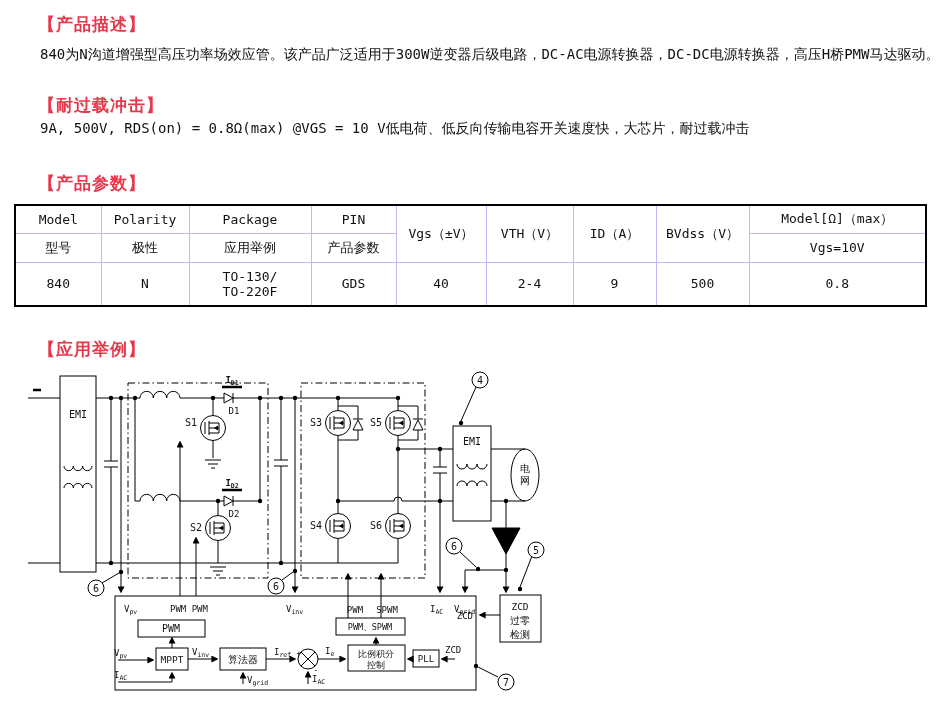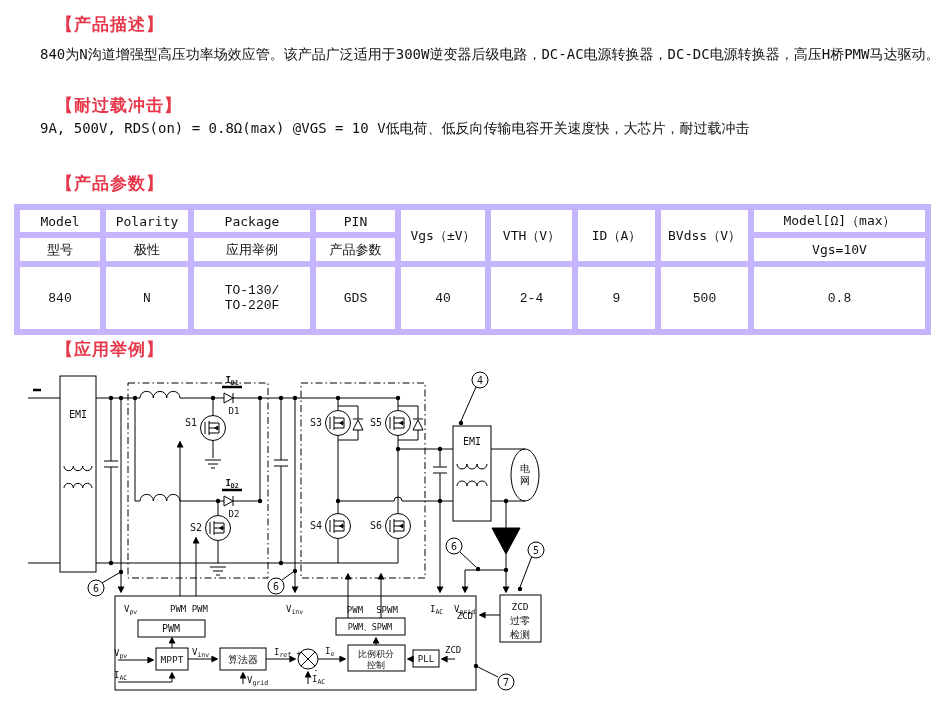--- a/index.html
+++ b/index.html
@@ -1,23 +1,23 @@
 <!DOCTYPE html>
 <html><head>
 <meta charset="utf-8">
 <style>
   html,body{margin:0;padding:0;background:#fff;}
   body{width:937px;height:713px;position:relative;overflow:hidden;
        font-family:"DejaVu Sans Mono","Liberation Mono",monospace;color:#111;}
-  .sec-head{position:absolute;left:56px;font-size:17px;font-weight:bold;color:#e7374b;letter-spacing:1px;}
+  .sec-head{position:absolute;left:38px;font-size:17px;font-weight:bold;color:#e7374b;letter-spacing:1px;}
   .para{position:absolute;left:40px;font-size:14px;color:#111;white-space:nowrap;}
   table.params{position:absolute;left:14px;top:204px;border-collapse:collapse;table-layout:fixed;
        border:2px solid #000;font-size:13px;text-align:center;color:#111;}
-  table.params td{border:6px solid #c4b5fd;padding:0;vertical-align:middle;}
-  .r1{height:28px;} .r2{height:29px;} .r3{height:68px;font-family:Liberation Mono, monospace;}
+  table.params td{border:1px solid #c4b5fd;padding:0;vertical-align:middle;}
+  .r1{height:28px;} .r2{height:29px;} .r3{height:44px;}
   svg text{font-family:"DejaVu Sans Mono","Liberation Mono",monospace;}
   .diagram-wrap{position:absolute;left:28px;top:366px;width:546px;height:346px;}
 </style>
 </head>
 <body>
 
 <div class="sec-head" style="top:13px">【产品描述】</div>
 <div class="para" style="top:46px">840为N沟道增强型高压功率场效应管。该产品广泛适用于300W逆变器后级电路，DC-AC电源转换器，DC-DC电源转换器，高压H桥PMW马达驱动。</div>
 
 <div class="sec-head" style="top:94px">【耐过载冲击】</div>

